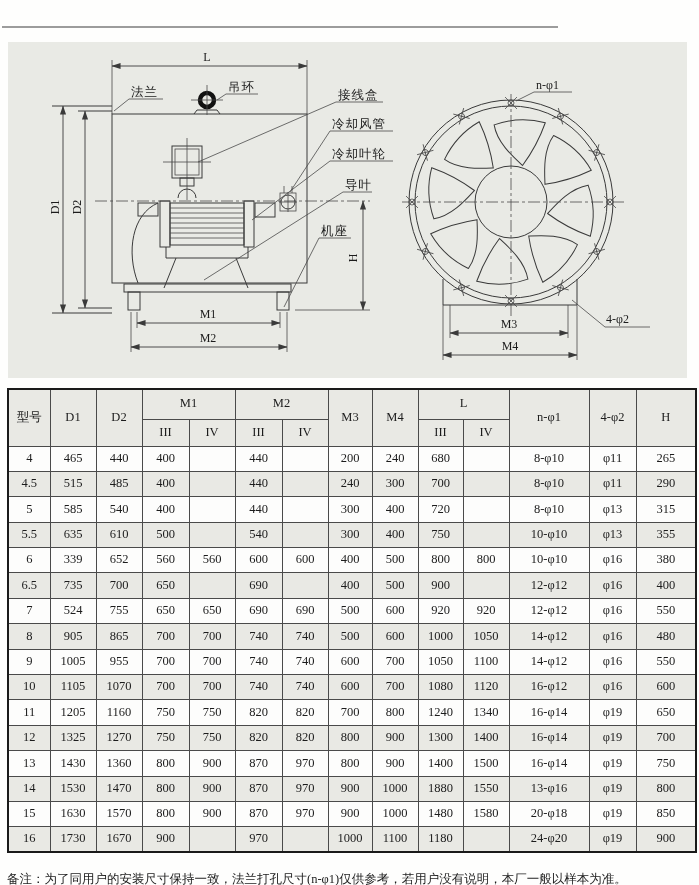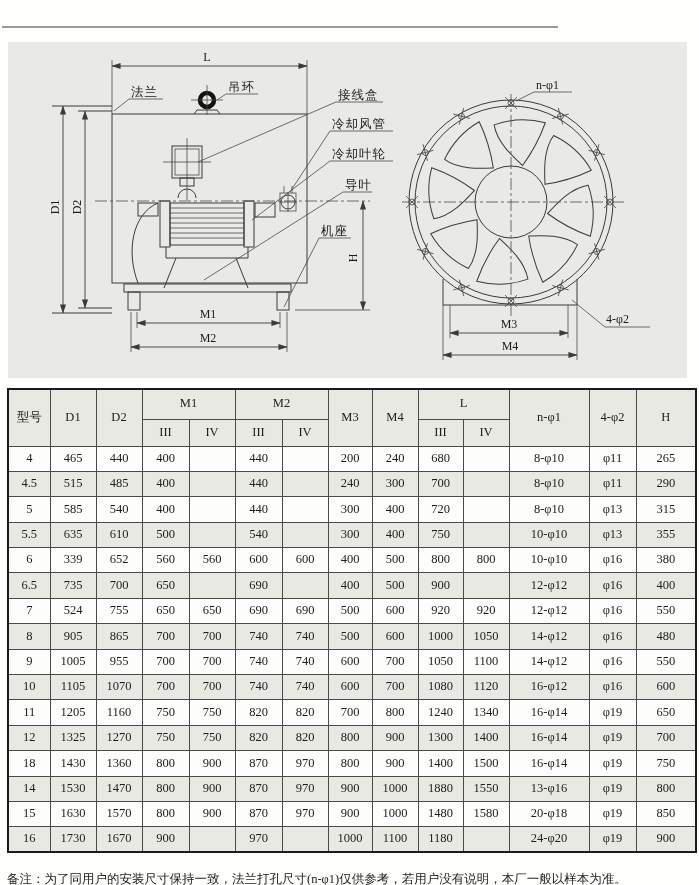--- a/index.html
+++ b/index.html
@@ -475,21 +475,21 @@
           <td>820</td>
           <td>800</td>
           <td>900</td>
           <td>1300</td>
           <td>1400</td>
           <td>16-φ14</td>
           <td>φ19</td>
           <td>700</td>
         </tr>
         <tr>
-          <td>18</td>
+          <td>13</td>
           <td>1430</td>
           <td>1360</td>
           <td>800</td>
           <td>900</td>
           <td>870</td>
           <td>970</td>
           <td>800</td>
           <td>900</td>
           <td>1400</td>
           <td>1500</td>

